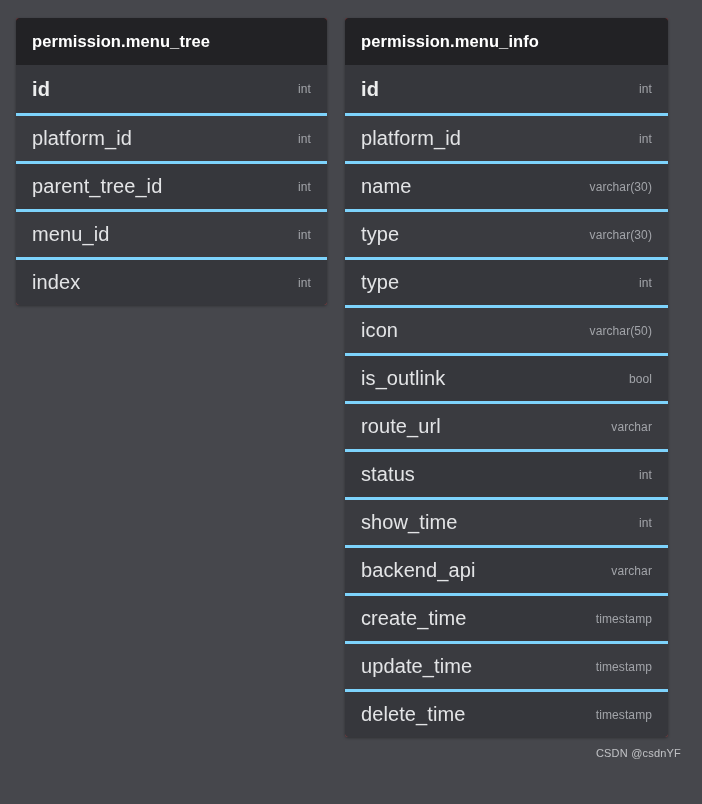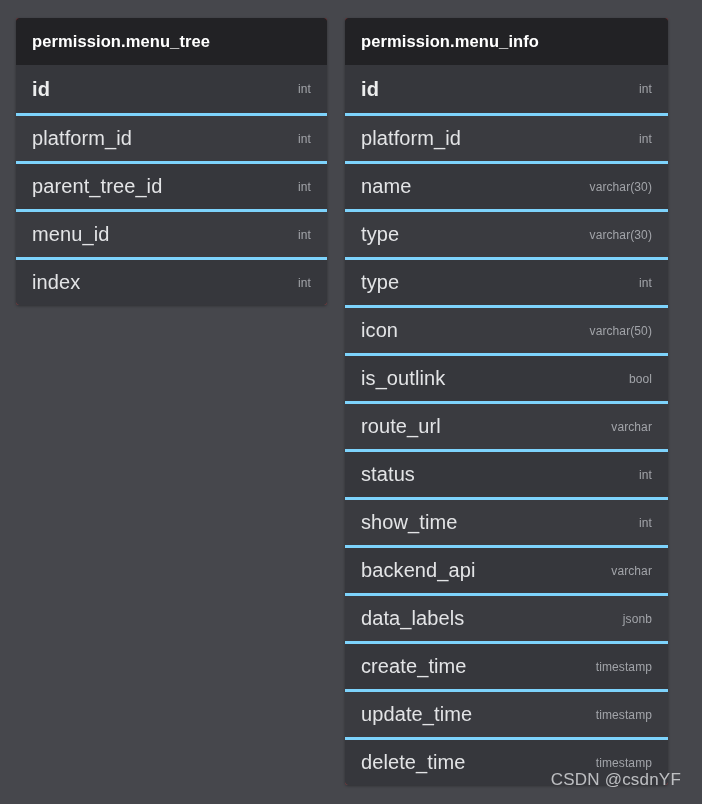--- a/index.html
+++ b/index.html
@@ -112,23 +112,23 @@
   .watermark.wm-primary {
     right: 17px;
     top: 751px;
     color: rgba(185,187,191,0.62);
     font-size: 16px;
     letter-spacing: 0.3px;
   }
 
   .watermark.wm-secondary {
     right: 21px;
-    top: 770px;
+    top: 747px;
     color: rgba(225,227,230,0.78);
-    font-size: 17px;
+    font-size: 11px;
     letter-spacing: 0.2px;
   }
 </style>
 </head>
 <body>
 
 <div class="board">
 
   <div class="table-card left">
     <div class="card-header">
@@ -218,24 +218,20 @@
       <div class="field-row alt">
         <span class="field-name">show_time</span>
         <span class="field-type">int</span>
       </div>
 
       <div class="field-row">
         <span class="field-name">backend_api</span>
         <span class="field-type">varchar</span>
       </div>
 
-      <div class="field-row alt">
-        <span class="field-name">data_labels</span>
-        <span class="field-type">jsonb</span>
-      </div>
 
       <div class="field-row">
         <span class="field-name">create_time</span>
         <span class="field-type">timestamp</span>
       </div>
 
       <div class="field-row alt">
         <span class="field-name">update_time</span>
         <span class="field-type">timestamp</span>
       </div>

